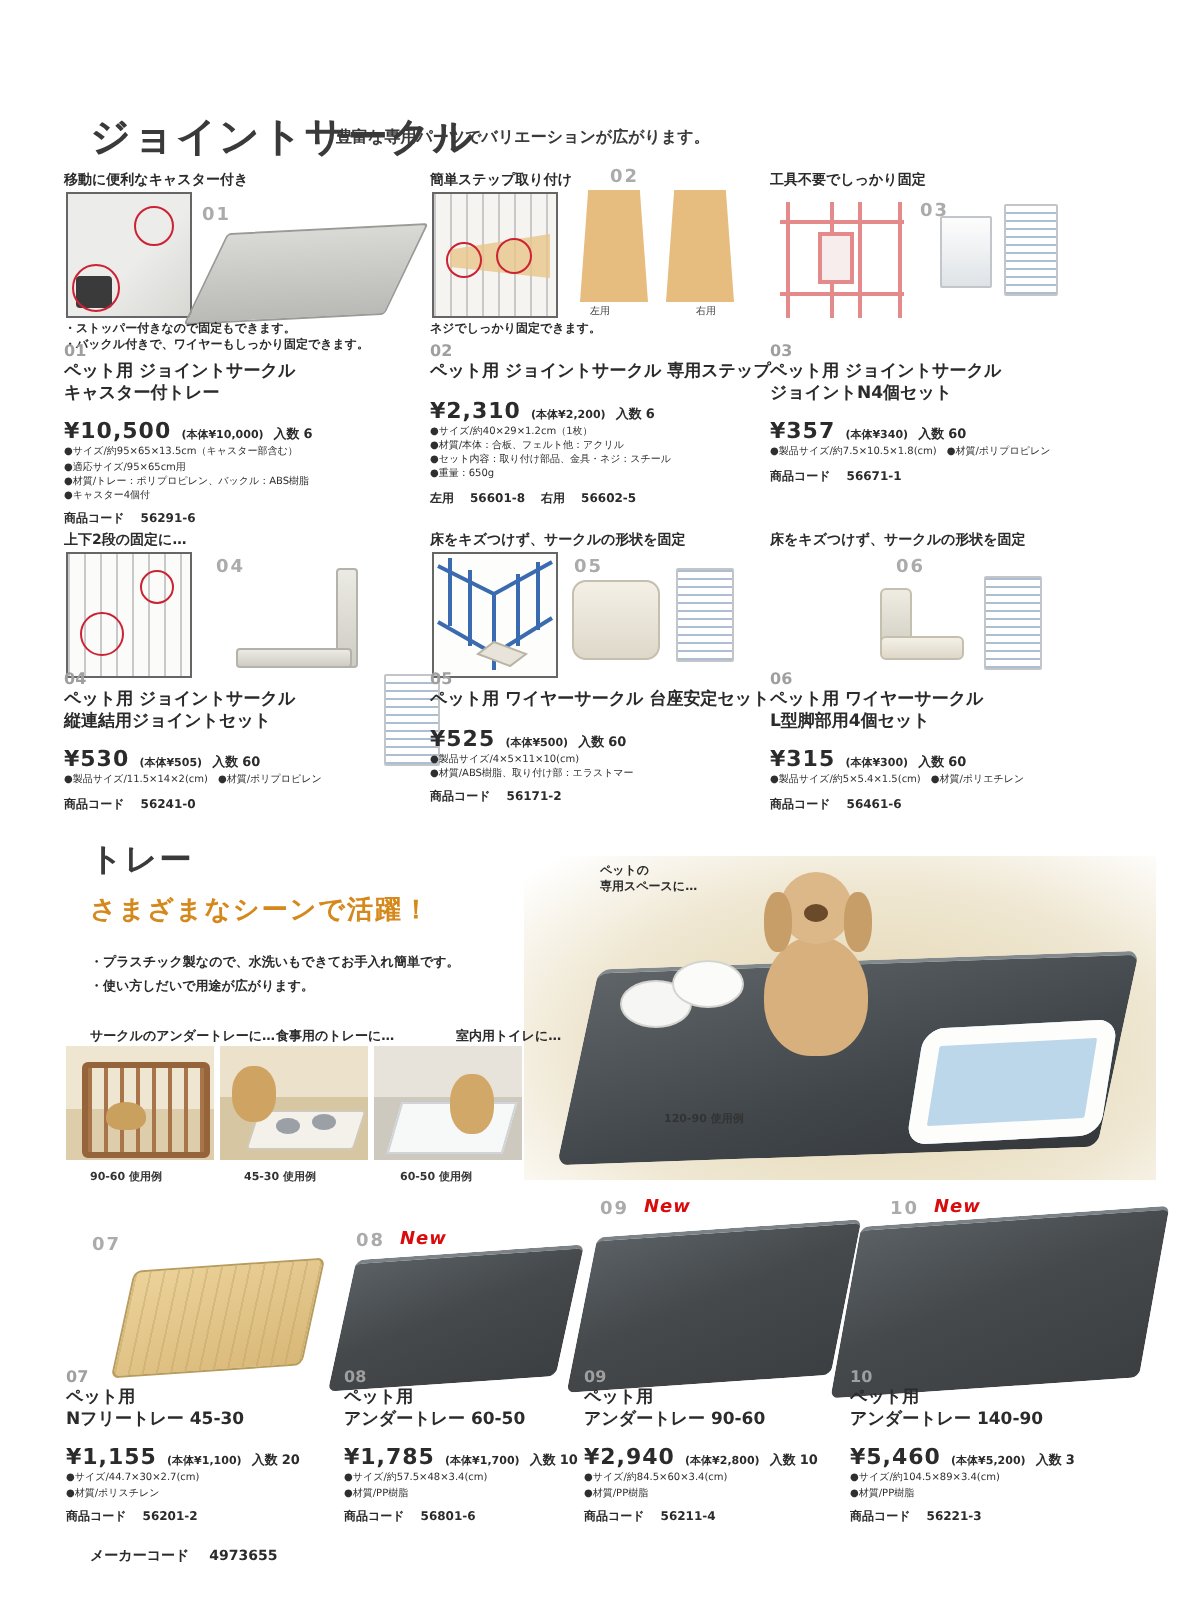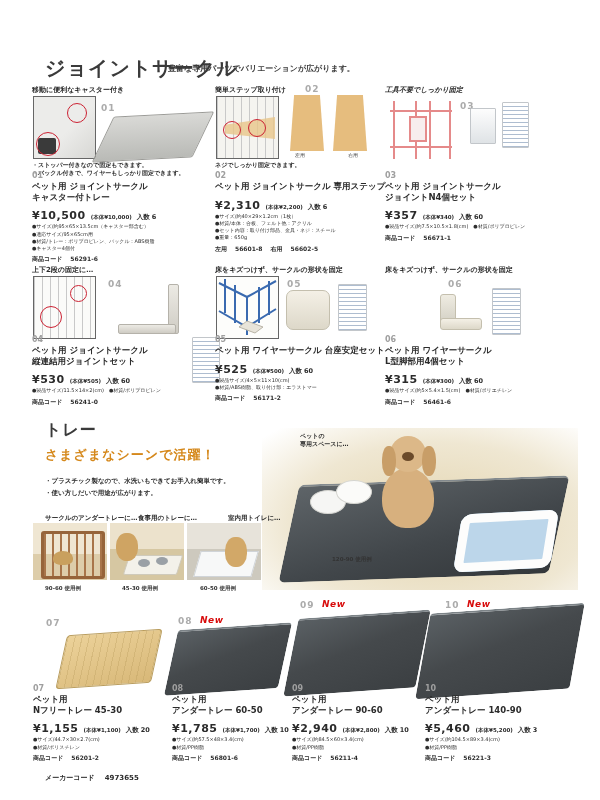--- a/index.html
+++ b/index.html
@@ -74,21 +74,21 @@
     <div class="abs" style="left:8px;top:20px;width:50px;height:22px;background:#e8c58a;opacity:.8;clip-path:polygon(0 35%,100% 0,100% 100%,0 75%);"></div>
     <div class="redcirc" style="left:6px;top:24px;width:16px;height:16px;"></div>
     <div class="redcirc" style="right:12px;top:22px;width:16px;height:16px;"></div>
   </div>
   <div class="abs step" style="left:290px;top:95px;width:34px;height:56px;clip-path:polygon(12% 0,88% 0,100% 100%,0 100%);"></div>
   <div class="abs step" style="left:333px;top:95px;width:34px;height:56px;clip-path:polygon(12% 0,88% 0,100% 100%,0 100%);"></div>
   <div class="abs steplbl" style="left:295px;top:152px;">左用</div>
   <div class="abs steplbl" style="left:348px;top:152px;">右用</div>
   <div class="abs note" style="left:215px;top:160px;">ネジでしっかり固定できます。</div>
 
-  <div class="abs feat-head" style="left:385px;top:85px;font-style:italic;">工具不要でしっかり固定</div>
+  <div class="abs feat-head" style="left:385px;top:85px;">工具不要でしっかり固定</div>
   <svg class="abs" style="left:386px;top:97px;" width="70" height="66" viewBox="0 0 70 66">
     <g stroke="#e58a8a" stroke-width="2" fill="none">
       <path d="M8 4 V62 M30 4 V62 M44 4 V62 M64 4 V62"></path>
       <path d="M4 14 H66 M4 50 H66"></path>
       <rect x="24" y="20" width="16" height="24" fill="#f7eded"></rect>
     </g>
   </svg>
   <div class="abs num" style="left:460px;top:101px;">03</div>
   <div class="abs pkg" style="left:470px;top:108px;width:24px;height:34px;"></div>
   <div class="abs pkg pkg-lines" style="left:502px;top:102px;width:25px;height:44px;"></div>

